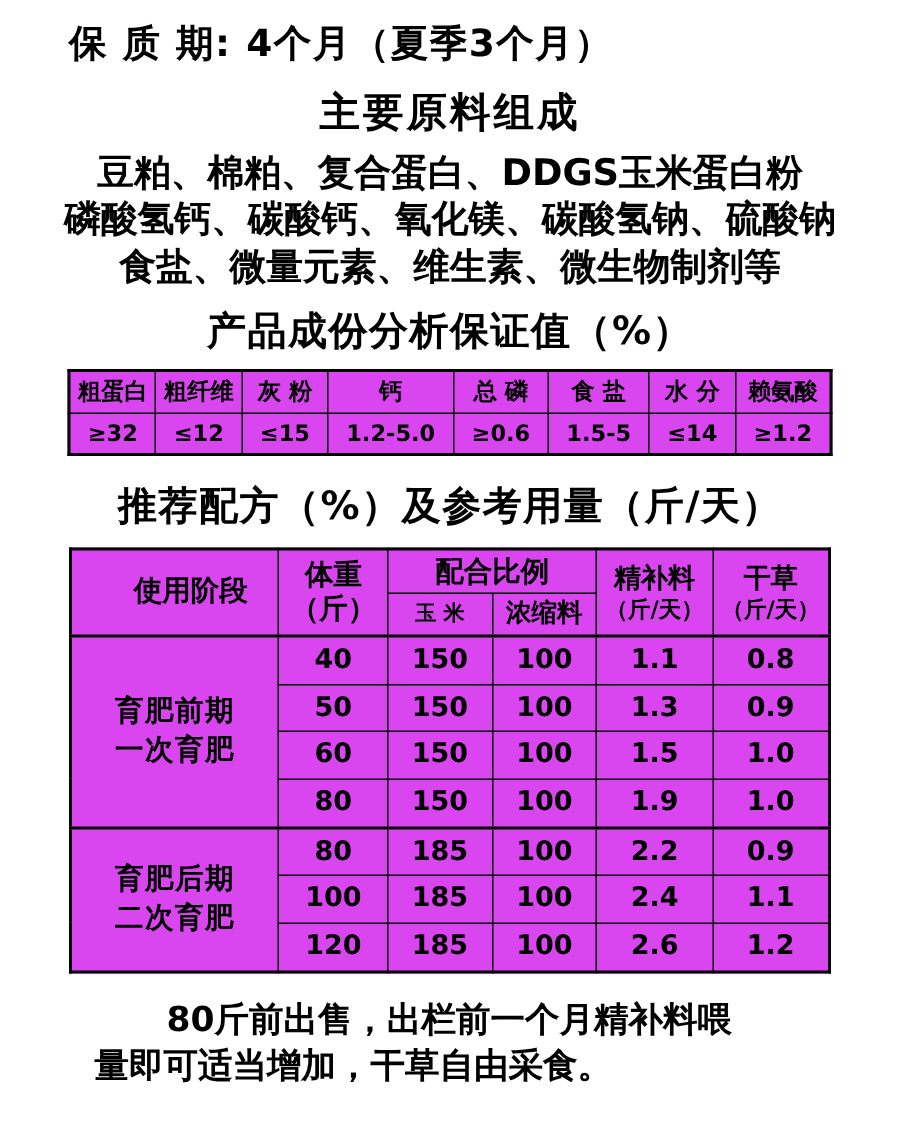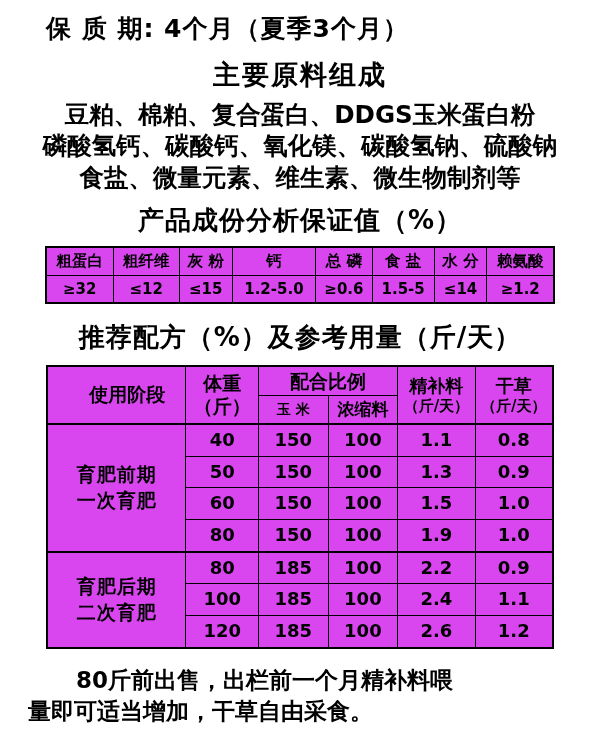--- a/index.html
+++ b/index.html
@@ -79,21 +79,21 @@
     font-size: 15px;
     line-height: 1.2;
     border: 1.2px solid #000;
   }
   table.analysis tr.head td {
     font-size: 15.5px;
     padding: 4px 1px;
   }
   table.analysis tr.vals td {
     font-size: 15px;
-    padding: 4px 1px;
+    padding: 4px 11px;
   }
   
   .formula-title {
     text-align: center;
     font-size: 26px;
     font-weight: bold;
     margin: 16px 0 10px 0;
     letter-spacing: 1px;
   }
   .formula-wrap {
@@ -127,20 +127,21 @@
     font-size: 18px;
     padding: 5px 2px;
   }
   .thick-top td { border-top: 2.5px solid #000 !important; }
   .footer-note {
     font-size: 23px;
     font-weight: bold;
     line-height: 1.35;
     padding: 16px 28px 0 28px;
     letter-spacing: 0px;
+    margin-left: 35px;
   }
   .footer-note .indent { text-indent: 48px; }
 </style>
 </head>
 <body>
 
 <div class="page">
 
   <div class="shelf-line">保 质 期: 4个月（夏季3个月）</div>
 

